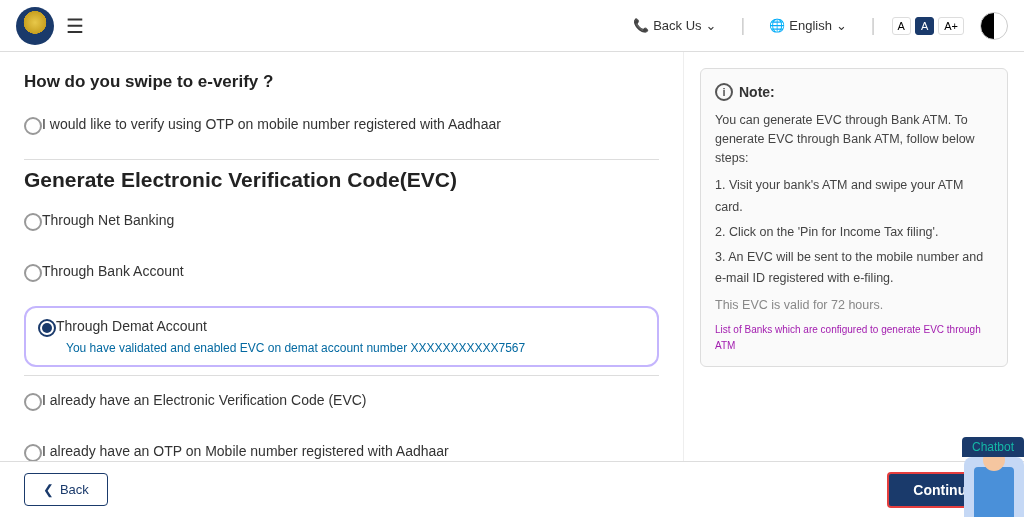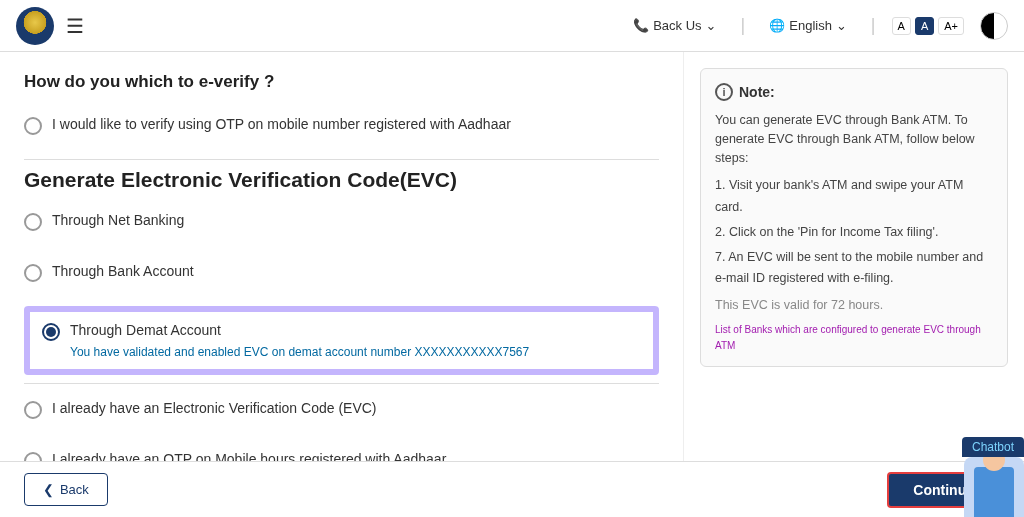--- a/index.html
+++ b/index.html
@@ -116,21 +116,20 @@
       margin-bottom: 16px;
     }
 
     .option-group {
       margin-bottom: 16px;
     }
 
     .radio-option {
       display: flex;
       align-items: flex-start;
-      gap: 10px;
       padding: 8px 0;
       cursor: pointer;
     }
 
     .radio-circle {
       width: 18px;
       height: 18px;
       border-radius: 50%;
       border: 2px solid #999;
       display: flex;
@@ -158,22 +157,22 @@
 
     .section-title {
       font-size: 21px;
       font-weight: bold;
       color: #222;
       margin-bottom: 12px;
       margin-top: 4px;
     }
 
     .highlighted-option {
-      border: 6px solid #c4b5fd;
-      border-radius: 4px;
+      border: 2px solid #c4b5fd;
+      border-radius: 12px;
       padding: 10px 12px;
       margin-bottom: 8px;
     }
     .highlighted-option .radio-option {
       padding: 0;
     }
     .option-sub-text {
       font-size: 12px;
       color: #0369a1;
       margin-top: 4px;
@@ -293,21 +292,21 @@
     .chatbot-area {
       position: absolute;
       bottom: 0;
       right: 0;
       display: flex;
       flex-direction: column;
       align-items: flex-end;
     }
     .chatbot-label {
       background: #1a3a6b;
-      color: #7dd3fc;
+      color: #14b8a6;
       font-size: 12px;
       padding: 3px 10px;
       border-radius: 4px 4px 0 0;
     }
     .chatbot-avatar {
       width: 60px;
       height: 60px;
       background: #c5d8f5;
       border-radius: 8px 8px 0 0;
       overflow: hidden;
@@ -361,21 +360,21 @@
       <button class="font-btn active">A</button>
       <button class="font-btn">A+</button>
     </div>
     <div class="contrast-btn"></div>
   </div>
 </div>
 
 <div class="main" style="position:relative;">
 
   <div class="left-panel">
-    <div class="page-title">How do you which to e-verify ?</div>
+    <div class="page-title">How do you swipe to e-verify ?</div>
 
     <div class="option-group">
       <label class="radio-option">
         <div class="radio-circle"></div>
         <span>I would like to verify using OTP on mobile number registered with Aadhaar</span>
       </label>
     </div>
 
     <hr class="divider">
 
@@ -408,38 +407,38 @@
     <div class="option-group">
       <label class="radio-option">
         <div class="radio-circle"></div>
         <span>I already have an Electronic Verification Code (EVC)</span>
       </label>
     </div>
 
     <div class="option-group">
       <label class="radio-option">
         <div class="radio-circle"></div>
-        <span>I already have an OTP on Mobile hours registered with Aadhaar</span>
+        <span>I already have an OTP on Mobile number registered with Aadhaar</span>
       </label>
     </div>
 
     <div style="height: 56px;"></div>
   </div>
 
   <div class="right-panel">
     <div class="note-box">
       <div class="note-header">
         <div class="info-icon">i</div>
         <span>Note:</span>
       </div>
       <p class="note-text">You can generate EVC through Bank ATM. To generate EVC through Bank ATM, follow below steps:</p>
       <ol class="note-steps">
         <li>1.  Visit your bank's ATM and swipe your ATM card.</li>
         <li>2.  Click on the 'Pin for Income Tax filing'.</li>
-        <li>7.  An EVC will be sent to the mobile number and e-mail ID registered with e-filing.</li>
+        <li>3.  An EVC will be sent to the mobile number and e-mail ID registered with e-filing.</li>
       </ol>
       <p class="note-valid">This EVC is valid for 72 hours.</p>
       <a class="note-link" href="#">List of Banks which are configured to generate EVC through ATM</a>
     </div>
   </div>
 
   <div class="footer">
     <button class="back-btn">
       <span>❮</span>
       <span>Back</span>

